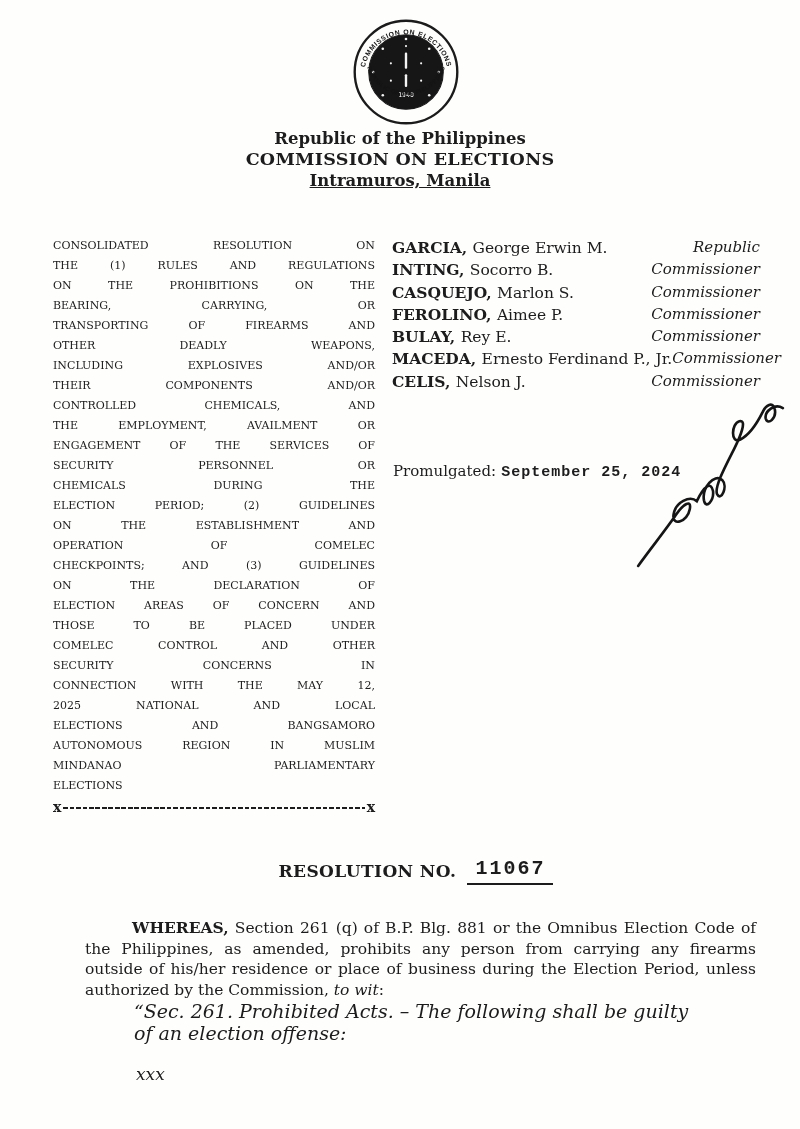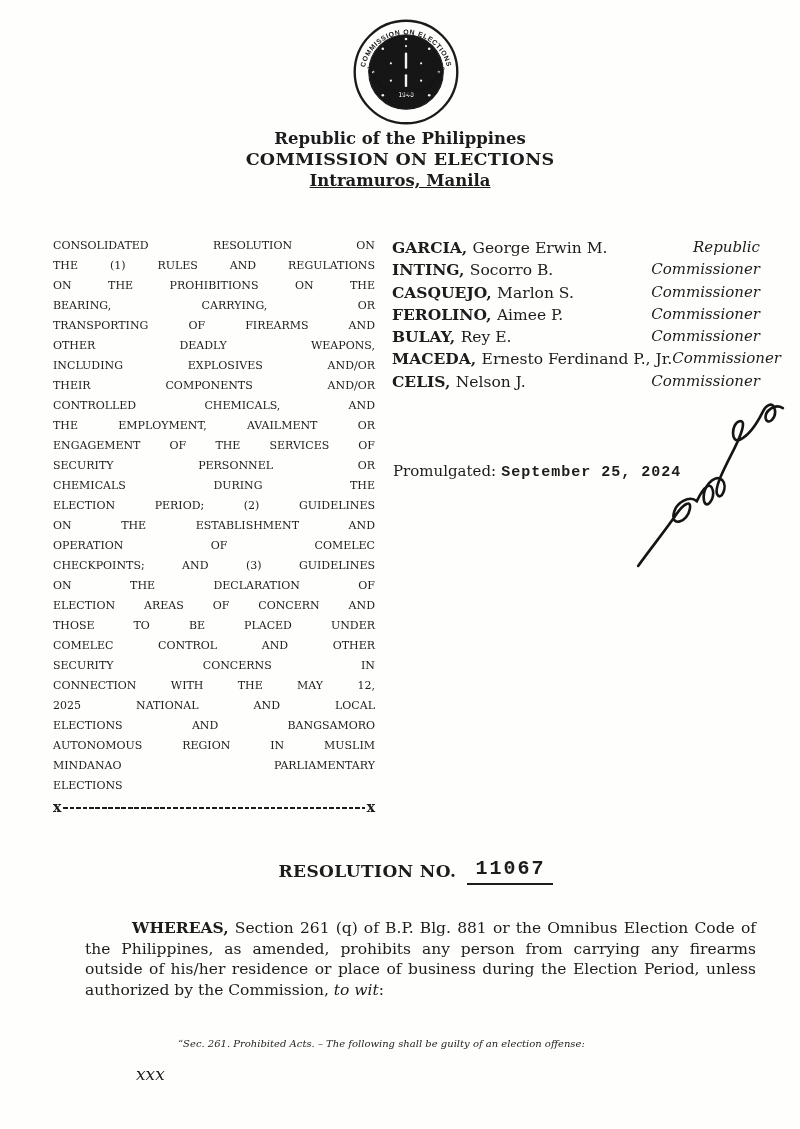--- a/index.html
+++ b/index.html
@@ -42,21 +42,21 @@
   .res-label{font-weight:bold;font-size:17px;letter-spacing:.4px;}
   .res-no{display:inline-block;border-bottom:2px solid var(--ink,#1c1c1c);min-width:86px;margin-left:6px;text-align:center;}
   .res-num{display:inline-block;font-family:"Liberation Mono","DejaVu Sans Mono",monospace;
     font-size:20px;font-weight:bold;letter-spacing:2px;transform:translateY(-3px);}
   
   .whereas{position:absolute;left:85px;top:918px;width:671px;
     font-size:15.5px;line-height:20.5px;text-align:justify;text-indent:47px;}
   .whereas .lead{font-weight:bold;}
   .whereas .em{font-style:italic;}
   
-  .quote{position:absolute;left:134px;top:1038px;width:560px;font-style:italic;font-size:10px;margin-left:44px;}
+  .quote{position:absolute;left:134px;top:1000px;width:560px;font-style:italic;font-size:19px;}
   .xxx{position:absolute;left:136px;top:1064px;font-style:italic;font-size:17px;}
 </style>
 </head>
 <body>
 
 <div class="page" style="--ink: #1c1c1c; --paper: #fefefd;">
 
   <div class="seal">
     <svg viewBox="0 0 100 100" width="108" height="108">
       <circle cx="50" cy="50" r="47.5" fill="none" stroke="#1b1b1b" stroke-width="2.2"></circle>

